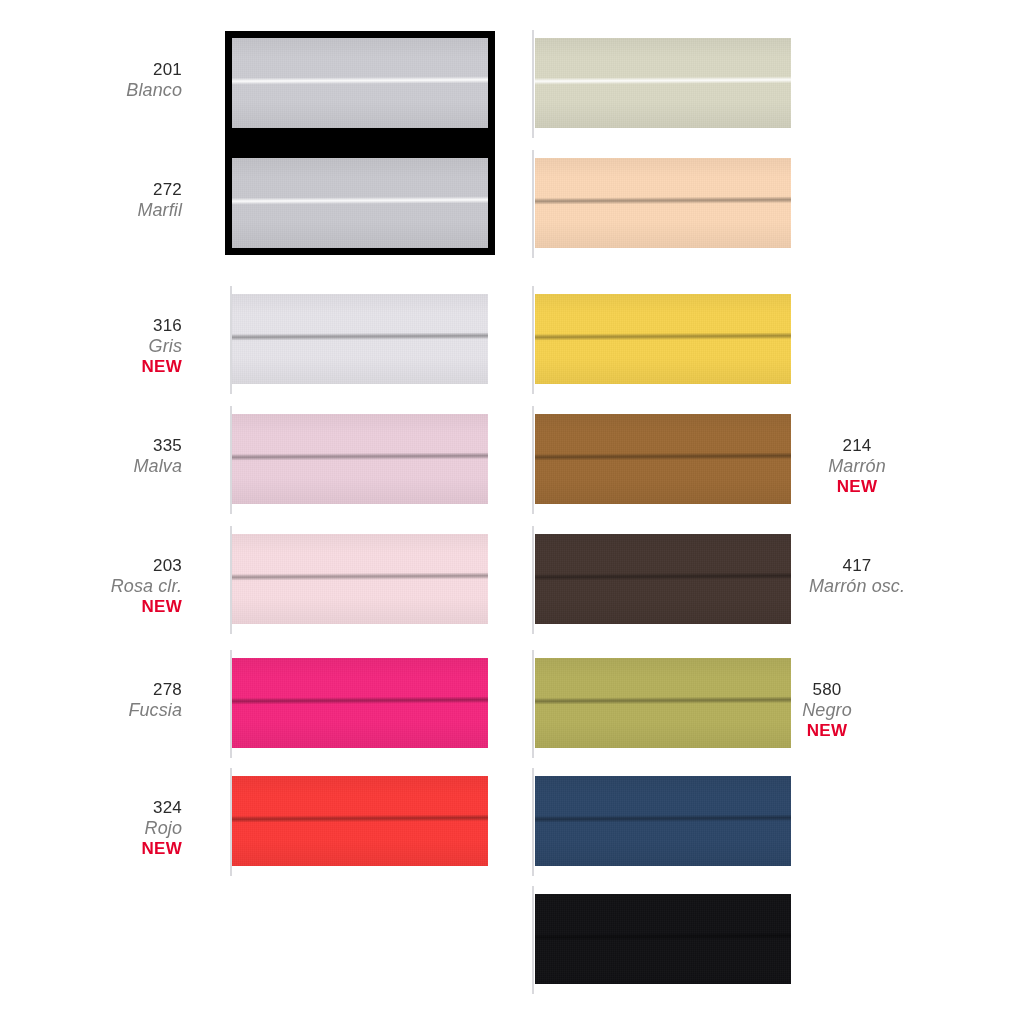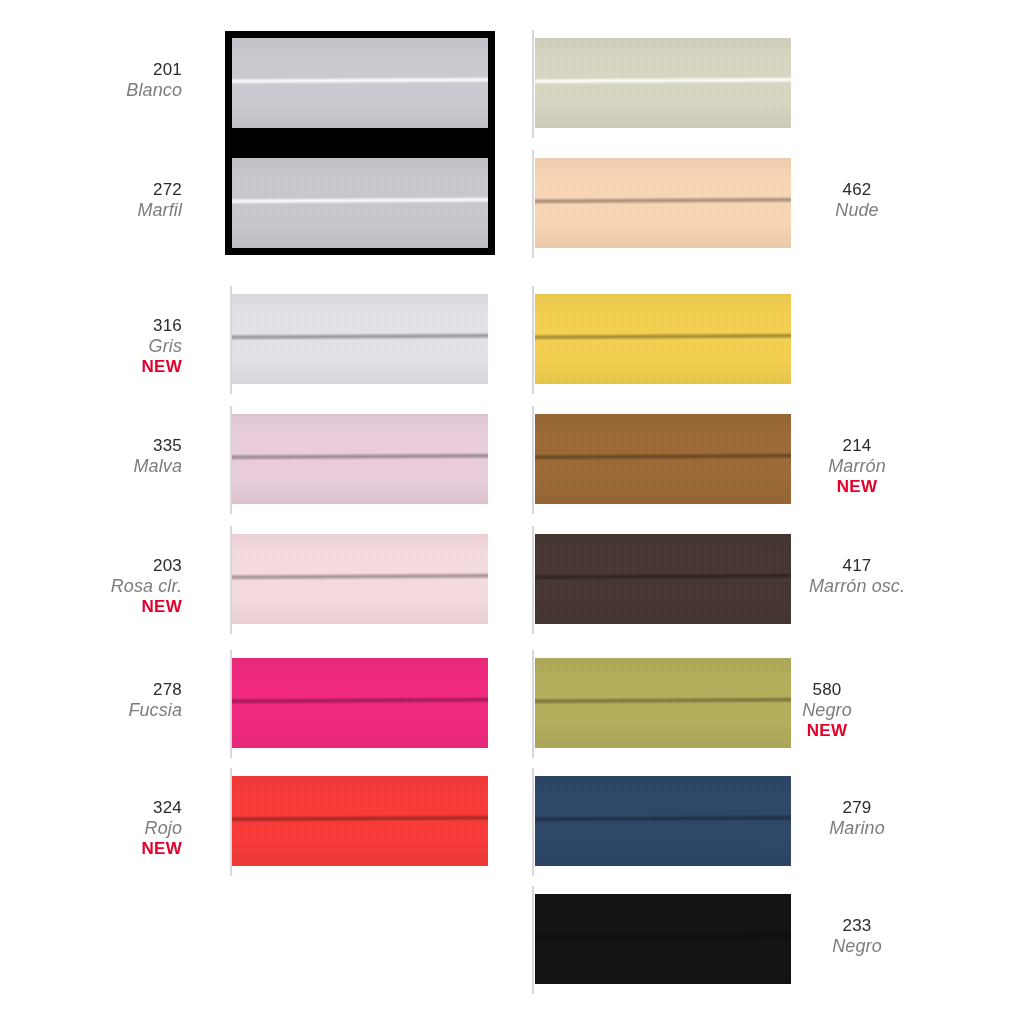--- a/index.html
+++ b/index.html
@@ -210,24 +210,20 @@
       <div class="grain"></div>
       <div class="fold light"></div>
     </div>
     <div class="gutter" style="left: 532px; top: 150px; height: 108px;"></div>
     <div class="swatch" style="left: 535px; top: 158px;">
       <div class="field" style="background: rgb(251, 215, 182);"></div>
       <div class="shade"></div>
       <div class="grain"></div>
       <div class="fold dark"></div>
     </div>
-    <div class="label right" style="left: 762px; top: 180px;">
-      <span class="code">462</span>
-      <span class="name">Nude</span>
-    </div>
     <div class="gutter" style="left: 532px; top: 286px; height: 108px;"></div>
     <div class="swatch" style="left: 535px; top: 294px;">
       <div class="field" style="background: rgb(246, 210, 79);"></div>
       <div class="shade"></div>
       <div class="grain"></div>
       <div class="fold dark"></div>
     </div>
     <div class="gutter" style="left: 532px; top: 406px; height: 108px;"></div>
     <div class="swatch" style="left: 535px; top: 414px;">
       <div class="field" style="background: rgb(156, 106, 53);"></div>
@@ -263,28 +259,20 @@
       <span class="name">Negro</span>
       <span class="tag">NEW</span>
     </div>
     <div class="gutter" style="left: 532px; top: 768px; height: 108px;"></div>
     <div class="swatch" style="left: 535px; top: 776px;">
       <div class="field" style="background: rgb(44, 70, 104);"></div>
       <div class="shade"></div>
       <div class="grain"></div>
       <div class="fold dark"></div>
     </div>
-    <div class="label right" style="left: 762px; top: 798px;">
-      <span class="code">279</span>
-      <span class="name">Marino</span>
-    </div>
     <div class="gutter" style="left: 532px; top: 886px; height: 108px;"></div>
     <div class="swatch" style="left: 535px; top: 894px;">
       <div class="field" style="background: rgb(17, 17, 20);"></div>
       <div class="shade"></div>
       <div class="grain"></div>
       <div class="fold dark"></div>
     </div>
-    <div class="label right" style="left: 762px; top: 916px;">
-      <span class="code">233</span>
-      <span class="name">Negro</span>
-    </div>
   </div>
 
 </body></html>

